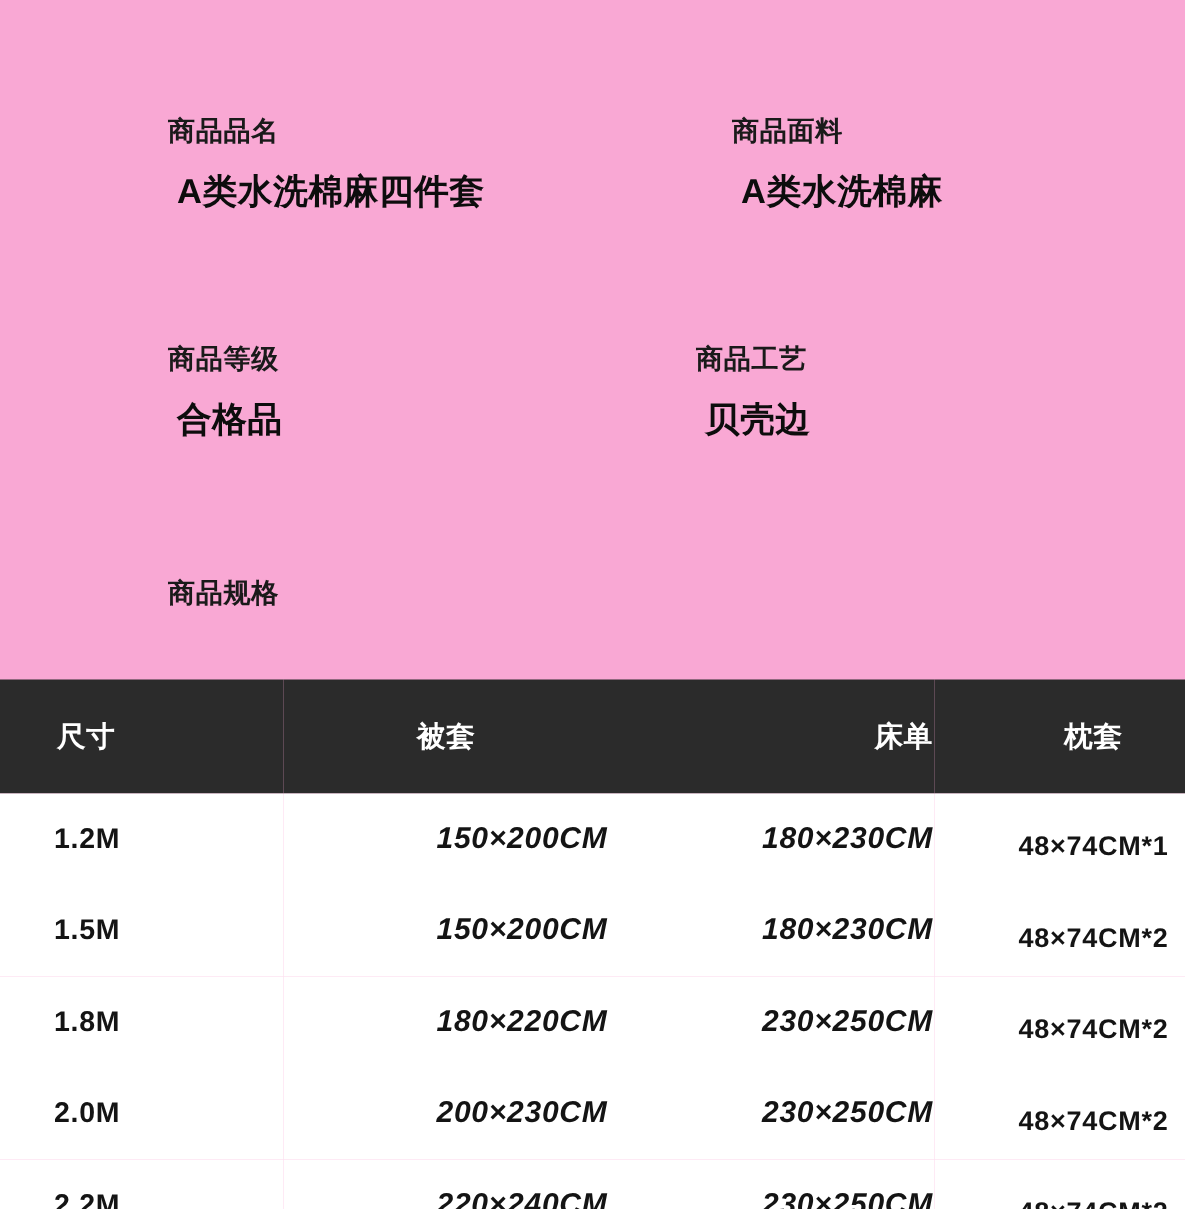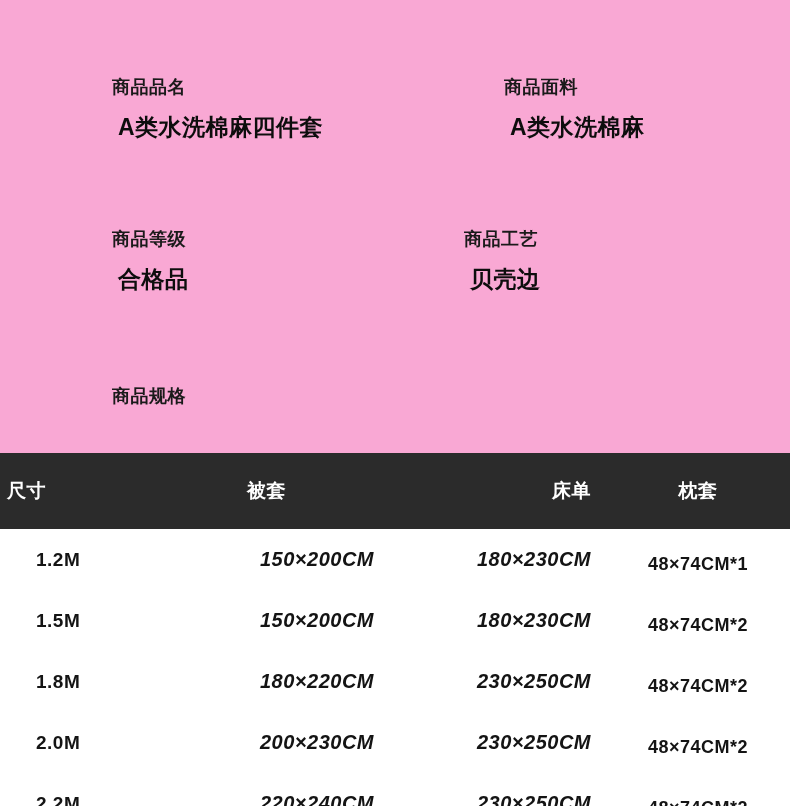--- a/index.html
+++ b/index.html
@@ -43,21 +43,21 @@
     font-size: 23px;
     font-weight: 700;
     color: #0d0d0d;
     letter-spacing: 0.5px;
     line-height: 1.3;
     margin-top: 14px;
     margin-left: 6px;
   }
 
   .attr-name      { left: 112px; top: 76px; }
-  .attr-fabric    { left: 488px; top: 76px; margin-left: 16px; }
+  .attr-fabric    { left: 488px; top: 76px; }
   .attr-grade     { left: 112px; top: 228px; }
   .attr-craft     { left: 464px; top: 228px; }
   .attr-spec      { left: 112px; top: 386px; }
   .attr-spec .label { font-size: 18px; font-family: Liberation Mono, monospace; }
 
   
   .size-table {
     position: absolute;
     left: 0;
     top: 453px;
@@ -69,21 +69,21 @@
     background: #2b2b2b;
   }
   .size-table thead th {
     color: #ffffff;
     font-size: 19px;
     font-weight: 700;
     height: 74px;
     vertical-align: middle;
     letter-spacing: 0.5px;
   }
-  .size-table thead th.c0 { width: 150px; text-align: left; padding-left: 7px; }
+  .size-table thead th.c0 { width: 150px; text-align: left; padding-left: 38px; }
   .size-table thead th.c1 { width: 215px; text-align: center; }
   .size-table thead th.c2 { width: 215px; text-align: right; }
   .size-table thead th.c3 { width: 210px; text-align: center; }
 
   .size-table tbody tr {
     background: #ffffff;
   }
   .size-table tbody td {
     height: 50px;
     font-size: 19px;

